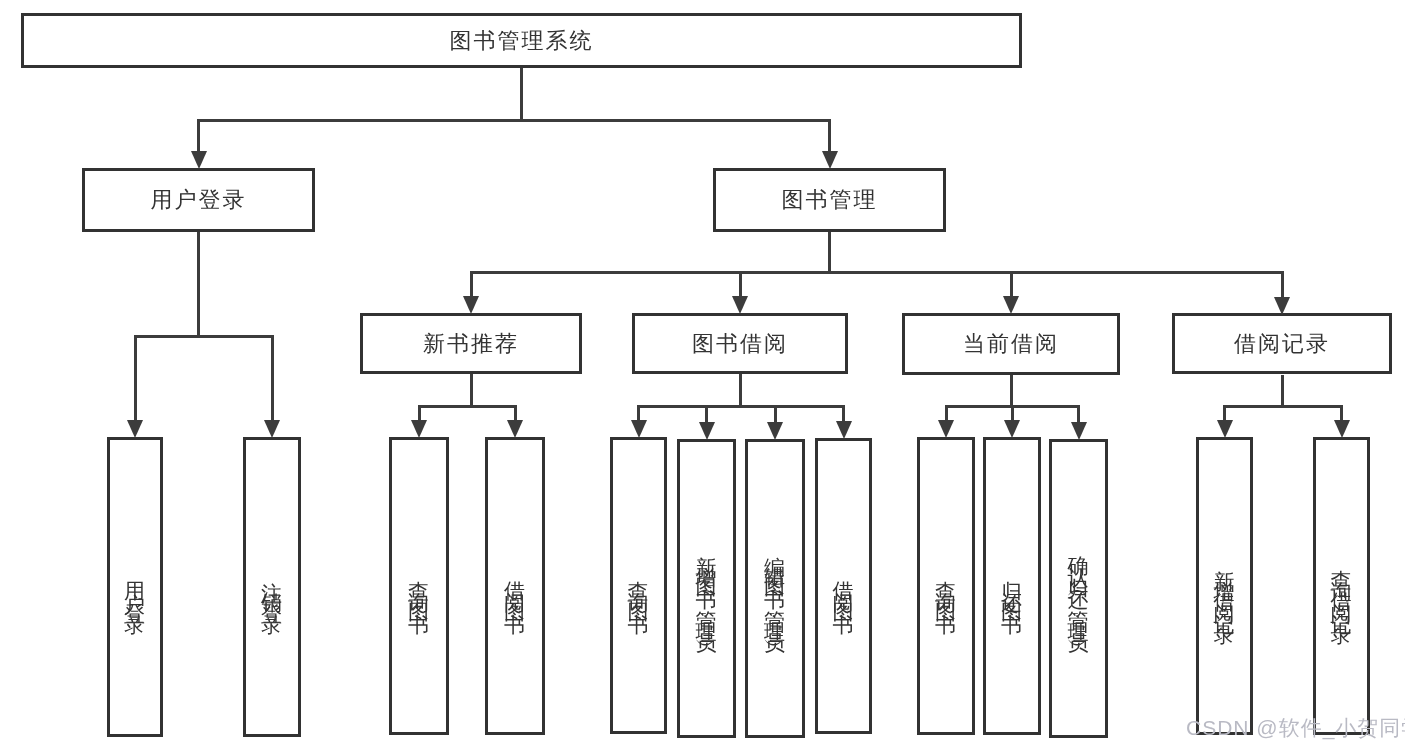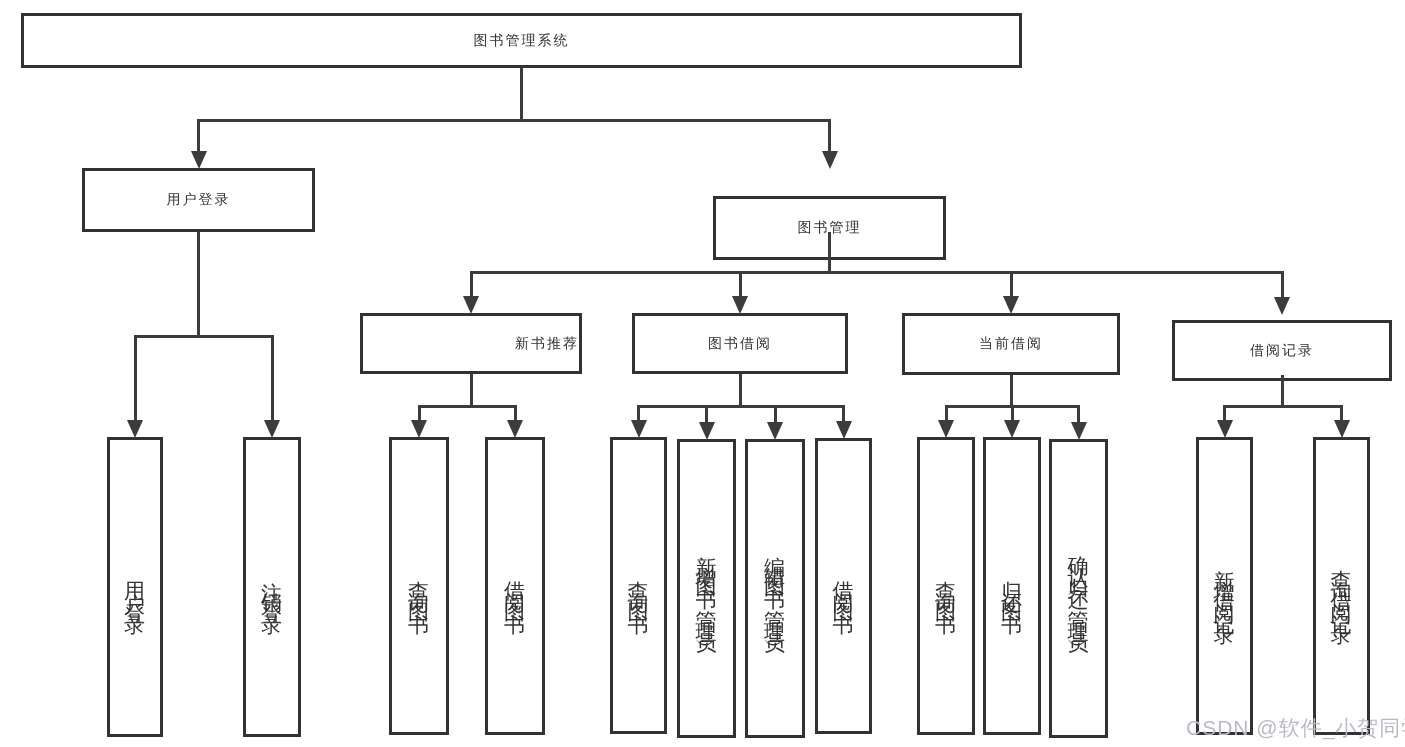--- a/index.html
+++ b/index.html
@@ -21,21 +21,21 @@
     position:absolute;
     box-sizing:border-box;
     border:3px solid var(--box-border);
     background:#fff;
     display:flex;
     align-items:center;
     justify-content:center;
   }
   .node-label{
     color:var(--text);
-    font-size:14px;
+    font-size:22px;
     letter-spacing:2px;
     white-space:nowrap;
   }
   .node.vertical .node-label{
     writing-mode:vertical-rl;
     text-orientation:mixed;
     font-size:21px;
     letter-spacing:11px;
     white-space:normal;
     line-height:1;
@@ -65,33 +65,33 @@
 <body>
 
 <div class="stage" id="diagram">
   <div class="watermark">CSDN @软件_小贺同学</div>
 <div class="node" style="left: 21px; top: 13px; width: 1001px; height: 55px;">
       <span class="node-label">图书管理系统</span>
     </div>
     <div class="node" style="left: 82px; top: 168px; width: 233px; height: 64px;">
       <span class="node-label">用户登录</span>
     </div>
-    <div class="node" style="left: 713px; top: 168px; width: 233px; height: 64px; margin-top: 28px;">
+    <div class="node" style="left: 713px; top: 168px; width: 233px; height: 64px;">
       <span class="node-label">图书管理</span>
     </div>
-    <div class="node" style="left: 360px; top: 313px; width: 222px; height: 61px; justify-content: flex-end;">
+    <div class="node" style="left: 360px; top: 313px; width: 222px; height: 61px;">
       <span class="node-label">新书推荐</span>
     </div>
     <div class="node" style="left: 902px; top: 313px; width: 218px; height: 62px;">
       <span class="node-label">当前借阅</span>
     </div>
     <div class="node" style="left: 632px; top: 313px; width: 216px; height: 61px;">
       <span class="node-label">图书借阅</span>
     </div>
-    <div class="node" style="left: 1172px; top: 320px; width: 220px; height: 61px;">
+    <div class="node" style="left: 1172px; top: 313px; width: 220px; height: 61px;">
       <span class="node-label">借阅记录</span>
     </div>
     <div class="node vertical" style="left: 107px; top: 437px; width: 56px; height: 300px;">
       <span class="node-label">用户登录</span>
     </div>
     <div class="node vertical" style="left: 243px; top: 437px; width: 58px; height: 300px;">
       <span class="node-label">注销登录</span>
     </div>
     <div class="node vertical" style="left: 389px; top: 437px; width: 60px; height: 298px;">
       <span class="node-label">查询图书</span>

